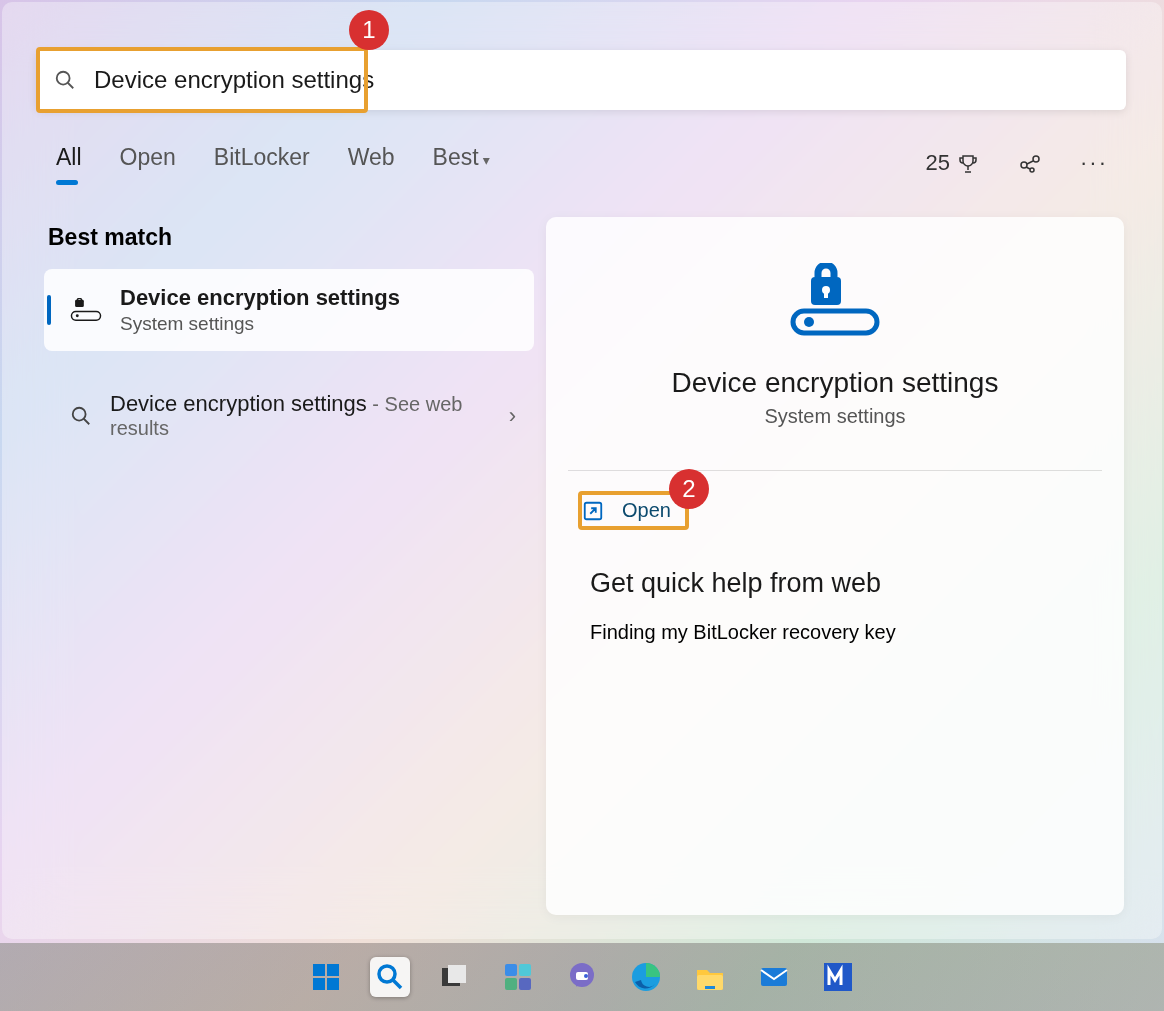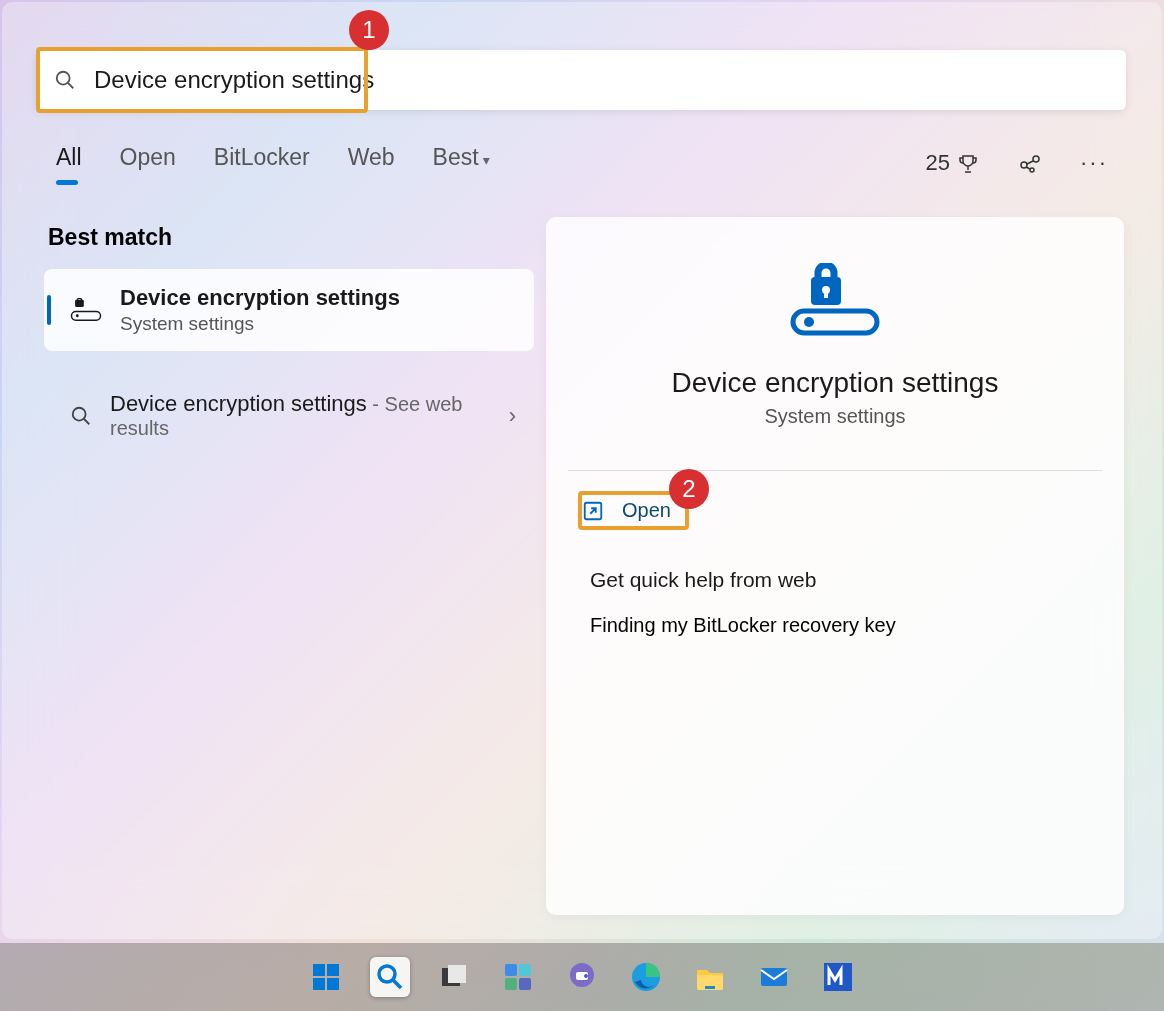--- a/index.html
+++ b/index.html
@@ -271,21 +271,21 @@
       height: 40px;
       background: #d83030;
       border-radius: 50%;
       color: #fff;
       font-size: 24px;
       display: flex;
       align-items: center;
       justify-content: center;
     }
     .quick-help-heading {
-      font-size: 21px;
+      font-size: 27px;
       color: #1a1a1a;
       margin: 38px 4px 22px 44px;
     }
     .quick-link {
       font-size: 20px;
       color: #000000;
       margin: 0 0 22px 44px;
       cursor: pointer;
     }
     .taskbar {

